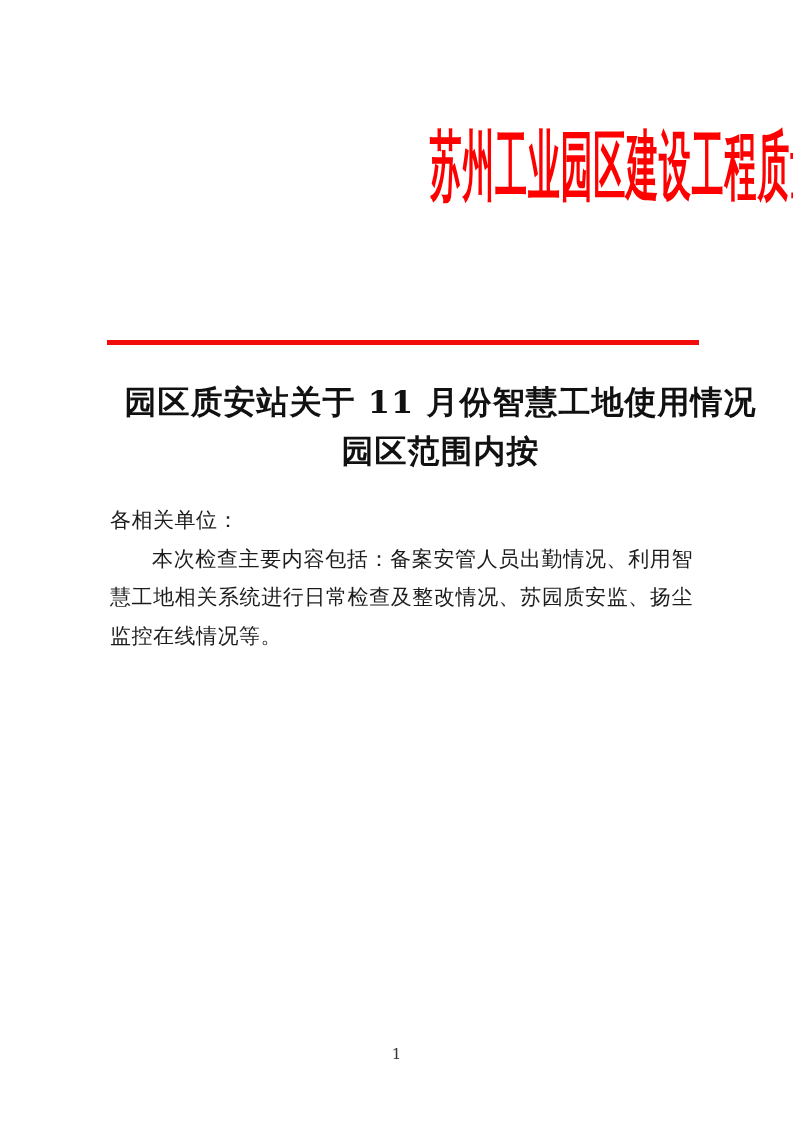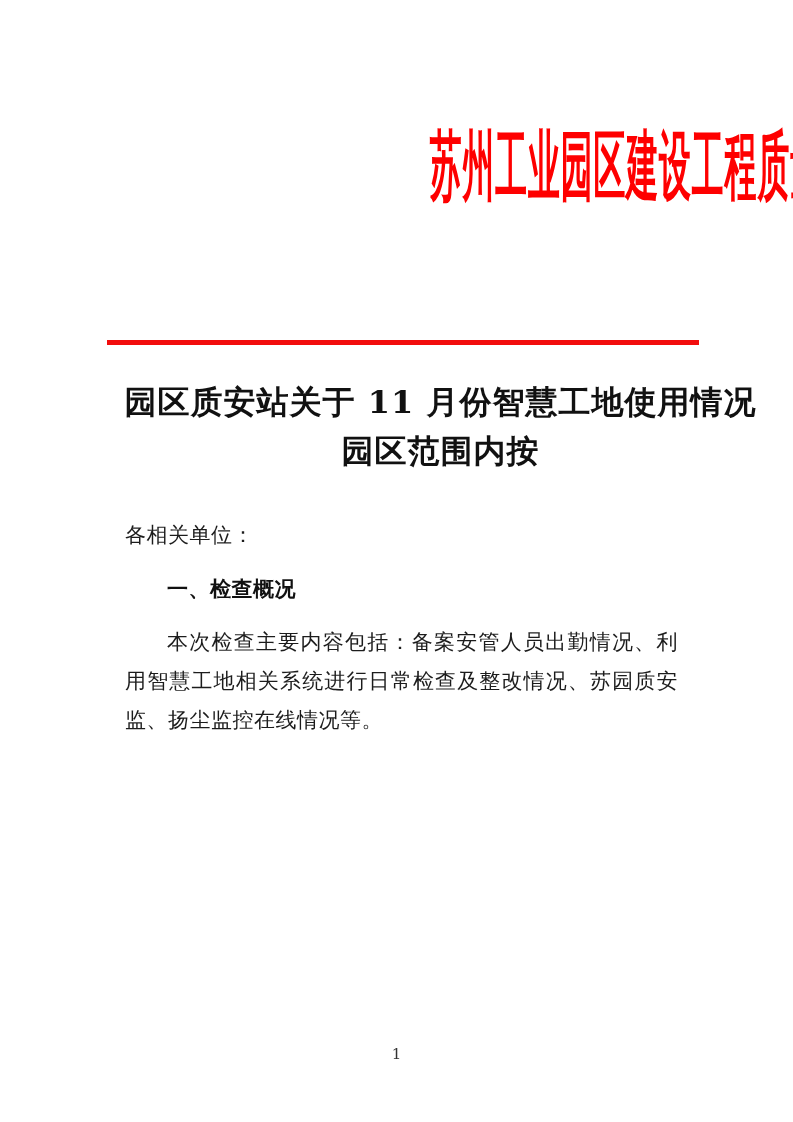--- a/index.html
+++ b/index.html
@@ -65,21 +65,21 @@
     top: 501px;
     left: 110px;
     width: 583px;
     font-size: 21px;
     line-height: 38.7px;
     text-align: justify;
     text-justify: inter-ideograph;
     letter-spacing: 0.5px;
   }
   .doc-body p {
-    margin: 15px;
+    margin: 0;
     padding: 0;
   }
   .para {
     text-indent: 2em;
   }
   .section-heading {
     text-indent: 2em;
     font-family: "DejaVu Sans", "Liberation Sans", sans-serif;
     font-weight: bold;
     color: #111111;
@@ -106,19 +106,18 @@
 
   <div class="red-rule"></div>
 
   <div class="doc-title">
     <div>园区质安站关于 11 月份智慧工地使用情况</div>
     <div>园区范围内按</div>
   </div>
 
   <div class="doc-body">
     <p class="salutation">各相关单位：</p>
-    <p class="section-heading">一、检查概况</p>
     <p class="para">本次检查主要内容包括：备案安管人员出勤情况、利用智慧工地相关系统进行日常检查及整改情况、苏园质安监、扬尘监控在线情况等。</p>
   </div>
 
   <div class="page-number">1</div>
 
 </div>
 
 </body></html>

